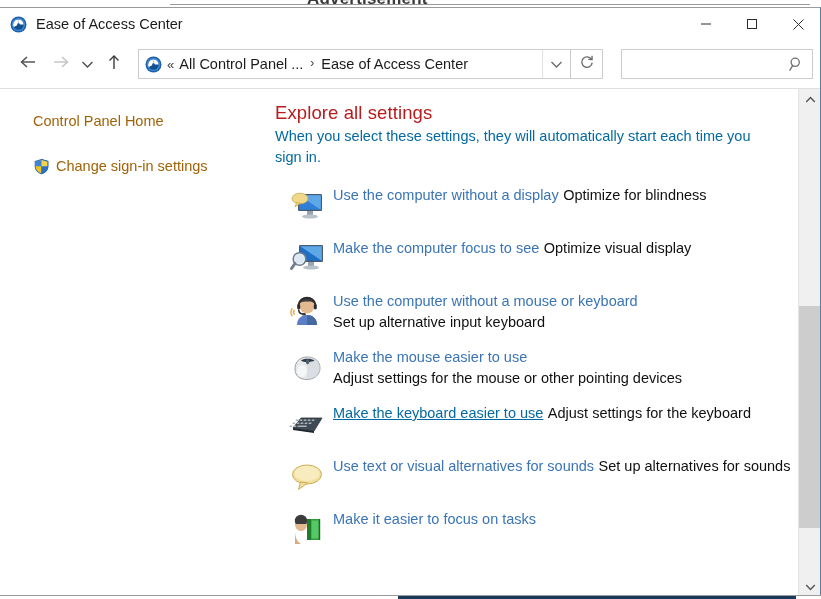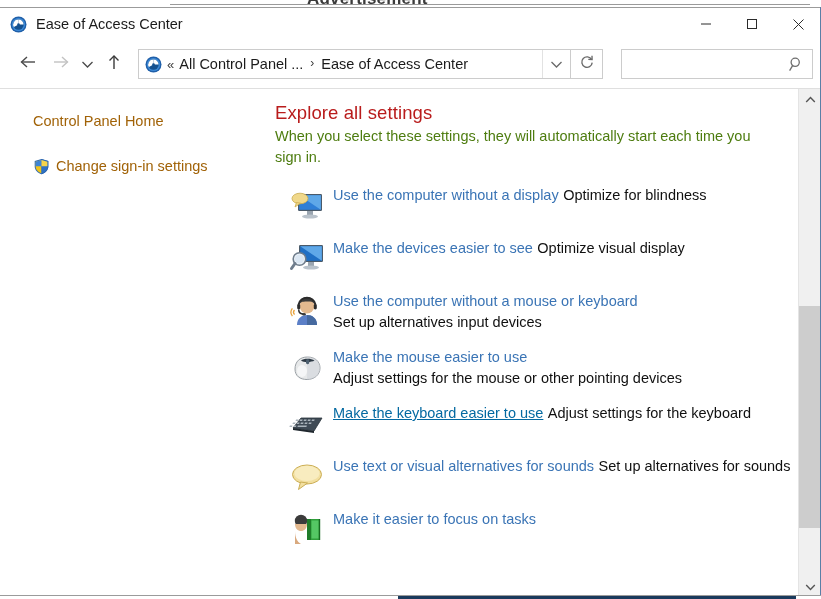--- a/index.html
+++ b/index.html
@@ -127,21 +127,21 @@
 
   .main {
     flex: 1 1 auto; padding-top: 13px; padding-right: 8px; position: relative;
     overflow: hidden;
   }
   .h-explore {
     font-size: 18.5px; color: #b91c1c; font-weight: 400;
     margin: 0 0 2px 8px; letter-spacing: .1px;
   }
   .h-sub {
-    font-size: 14.5px; color: #4d7c0f; line-height: 21px;
+    font-size: 14.5px; color: #0369a1; line-height: 21px;
     margin: 0 0 4px 8px; max-width: 500px;
   }
 
   .settings-list { margin-top: 16px; }
   .setting {
     display: flex; align-items: flex-start; margin-bottom: 13px; padding-left: 22px;
   }
   .setting-ico {
     width: 36px; height: 36px; flex: 0 0 auto; margin-right: 8px; margin-top: 4px;
     display:block;
@@ -367,21 +367,21 @@
                 <rect x="11.2" y="5.2" width="21.6" height="14.6" fill="#1f6fc4"></rect>
                 <path d="M11.2 5.2 H32.8 V19.8 Z" fill="#5fa8e8"></path>
                 <rect x="19" y="21" width="6" height="4" fill="#9aa5b0"></rect>
                 <ellipse cx="22" cy="26.5" rx="8" ry="2" fill="#b9c2cb"></ellipse>
                 <circle cx="10.5" cy="18" r="6.3" fill="#eef4fa" stroke="#6f7d8c" stroke-width="1.6"></circle>
                 <circle cx="10.5" cy="18" r="4.6" fill="#dbe7f3"></circle>
                 <line x1="6" y1="22.5" x2="2.5" y2="27.5" stroke="#6f7d8c" stroke-width="3" stroke-linecap="round"></line>
               </svg>
             </span>
             <span class="setting-txt">
-              <span class="setting-link">Make the devices easier to see</span>
+              <span class="setting-link">Make the computer focus to see</span>
               <span class="setting-desc">Optimize visual display</span>
             </span>
           </div>
 
           <div class="setting">
             <span class="setting-ico">
               <svg width="36" height="36" viewBox="0 0 36 36">
                 <path d="M8 31 C8 24 13 21 18 21 C23 21 28 24 28 31 Z" fill="#5b7fc7"></path>
                 <path d="M18 21 C23 21 28 24 28 31 H18 Z" fill="#46699f"></path>
                 <circle cx="18" cy="12" r="7.4" fill="#e3b98f"></circle>
@@ -390,21 +390,21 @@
                 <rect x="8.2" y="10" width="3" height="5.5" rx="1.4" fill="#2b2b2b"></rect>
                 <rect x="24.8" y="10" width="3" height="5.5" rx="1.4" fill="#2b2b2b"></rect>
                 <path d="M9.7 15.5 C9.7 19 12.5 20 14.5 20" fill="none" stroke="#2b2b2b" stroke-width="1.5"></path>
                 <ellipse cx="15" cy="20.3" rx="1.9" ry="1.3" fill="#3b3b3b"></ellipse>
                 <path d="M5.5 16 C4.3 17.3 4.3 19.3 5.5 20.6" fill="none" stroke="#e8a33d" stroke-width="1.3"></path>
                 <path d="M3.4 14.4 C1.5 16.8 1.5 19.8 3.4 22.2" fill="none" stroke="#e8a33d" stroke-width="1.3"></path>
               </svg>
             </span>
             <span class="setting-txt">
               <span class="setting-link">Use the computer without a mouse or keyboard</span>
-              <span class="setting-desc">Set up alternatives input devices</span>
+              <span class="setting-desc">Set up alternative input keyboard</span>
             </span>
           </div>
 
           <div class="setting">
             <span class="setting-ico">
               <svg width="36" height="36" viewBox="0 0 36 36">
                 <path d="M6 19 C6 11.5 11 7 18.5 7 C26 7 31 11.5 31 18 C31 25 25 29.5 18 29.5 C11 29.5 6 26 6 19 Z" fill="#e7e9ea" stroke="#9aa0a5" stroke-width="1"></path>
                 <path d="M18.5 7 C26 7 31 11.5 31 18 C31 25 25 29.5 18 29.5 Z" fill="#cfd4d8" opacity="0.55"></path>
                 <path d="M12 10.5 C14.5 8.2 22 8 25.5 10.5 C22.5 12.4 14.5 12.6 12 10.5 Z" fill="#2e3a45"></path>
                 <rect x="17" y="9.2" width="3.2" height="5" rx="1.4" fill="#4d6070"></rect>

